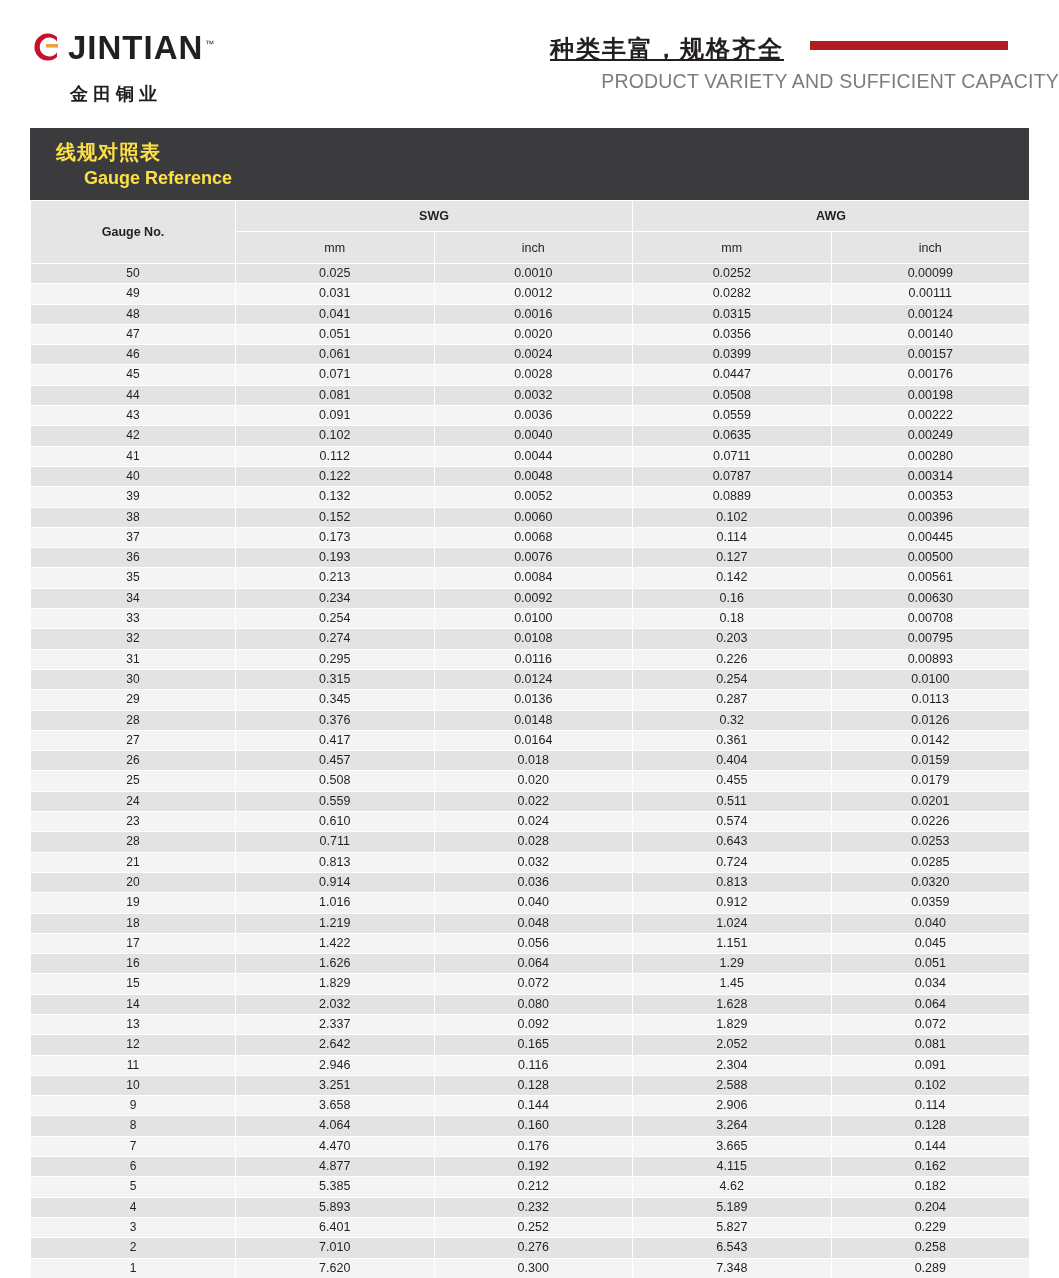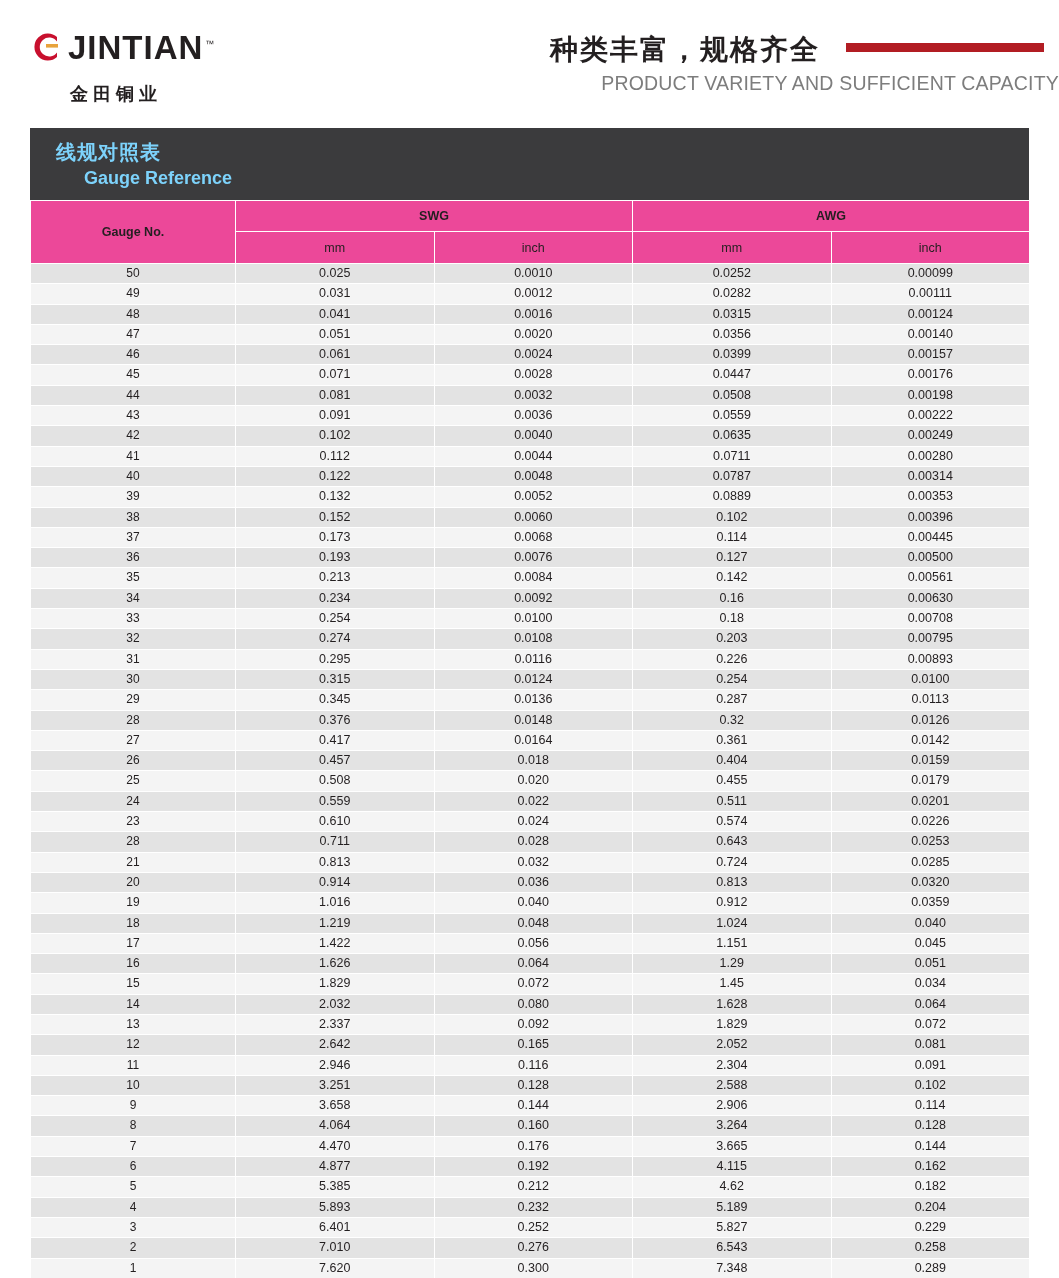--- a/index.html
+++ b/index.html
@@ -74,27 +74,28 @@
     line-height: 1;
     font-family: "DejaVu Sans", sans-serif;
   }
   .slogan {
     flex: 1;
     padding-left: 250px;
     position: relative;
     box-sizing: border-box;
   }
   .slogan-cn {
-    font-size: 28px;
+    font-size: 24px;
     font-weight: bold;
     color: #231f20;
     letter-spacing: 2px;
     line-height: 1.2;
     font-family: "DejaVu Sans", sans-serif;
     display: inline-block;
+    text-decoration: underline;
   }
   .slogan-bar {
     display: inline-block;
     width: 198px;
     height: 9px;
     background: #b21d23;
     vertical-align: 7px;
     margin-left: 22px;
   }
   .slogan-en {
@@ -106,21 +107,21 @@
     text-align: right;
   }
 
   
   .title-bar {
     margin: 0 30px;
     background: #3b3b3d;
     height: 72px;
     box-sizing: border-box;
     padding: 11px 0 0 26px;
-    color: #7dd3fc;
+    color: #fde047;
   }
   .title-cn {
     font-size: 20px;
     font-weight: bold;
     letter-spacing: 1px;
     line-height: 1.35;
     font-family: "DejaVu Sans", sans-serif;
   }
   .title-en {
     font-size: 18px;
@@ -141,21 +142,21 @@
   }
   table.gauge th,
   table.gauge td {
     border: 1px solid #ffffff;
     text-align: center;
     font-size: 12.5px;
     color: #231f20;
     font-family: "Liberation Sans", sans-serif;
   }
   thead th {
-    background: #ec4899;
+    background: #e5e5e5;
     font-weight: normal;
   }
   th.gauge-no {
     font-size: 14px;
     font-weight: bold;
     height: 57px;
     width: 205px;
   }
   th.grp {
     height: 28px;

